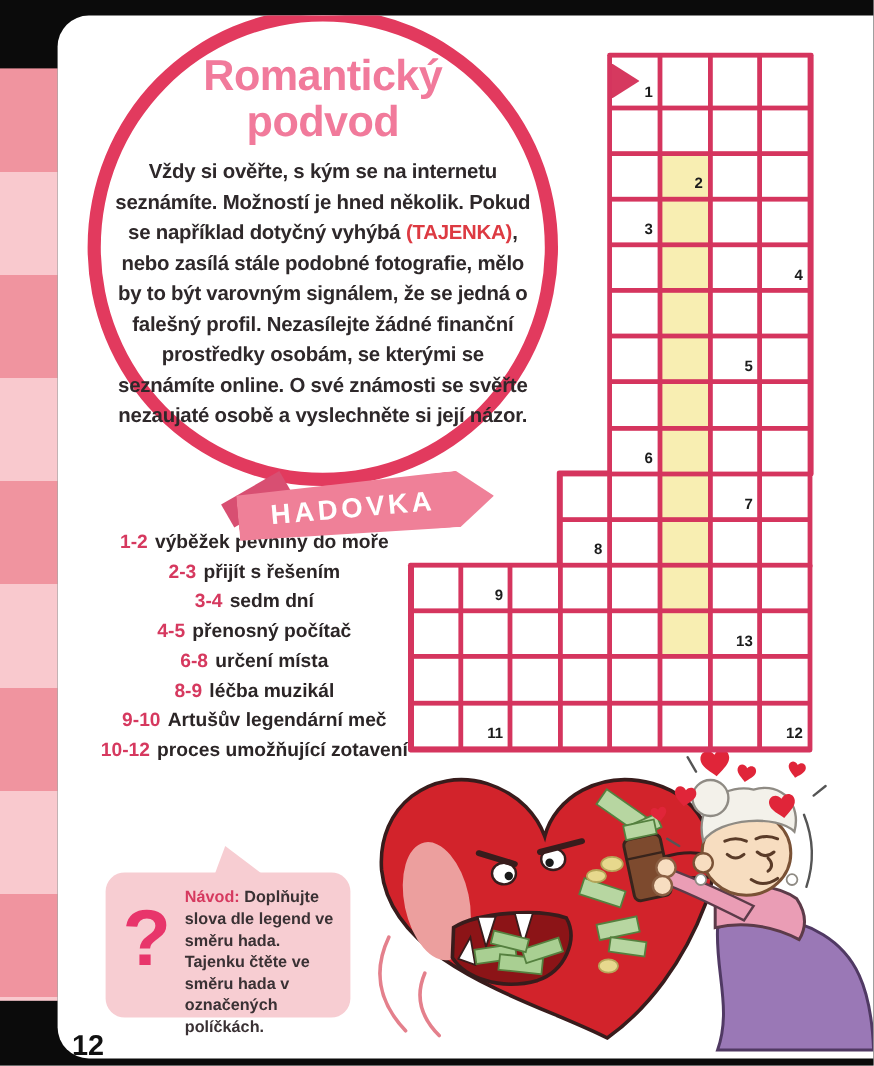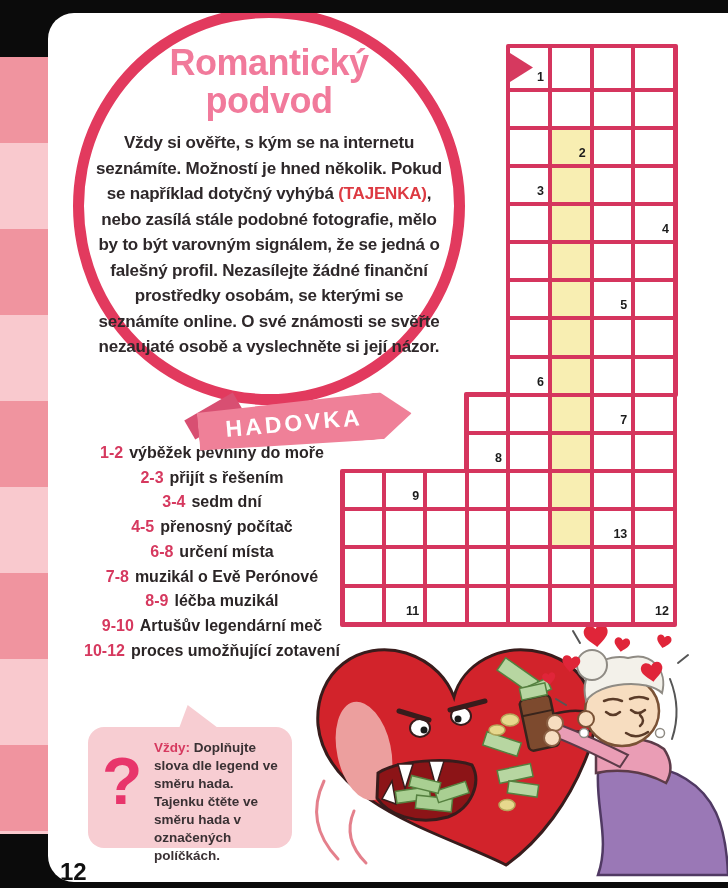--- a/index.html
+++ b/index.html
@@ -105,30 +105,29 @@
   <div class="banner">
     <span>HADOVKA</span>
   </div>
 
   <div class="clues">
       <div class="clue"><span class="clue-num">1-2</span><span>výběžek pevniny do moře</span></div>
       <div class="clue"><span class="clue-num">2-3</span><span>přijít s řešením</span></div>
       <div class="clue"><span class="clue-num">3-4</span><span>sedm dní</span></div>
       <div class="clue"><span class="clue-num">4-5</span><span>přenosný počítač</span></div>
       <div class="clue"><span class="clue-num">6-8</span><span>určení místa</span></div>
-      <div class="clue"><span class="clue-num">7-8</span><span>muzikál o Evě Perónové</span></div>
       <div class="clue"><span class="clue-num">8-9</span><span>léčba muzikál</span></div>
       <div class="clue"><span class="clue-num">9-10</span><span>Artušův legendární meč</span></div>
       <div class="clue"><span class="clue-num">10-12</span><span>proces umožňující zotavení</span></div>
     </div>
 
   <div class="note-tail"></div>
   <div class="note">
     <div class="qmark">?</div>
-    <div class="ntext"><span class="nlabel">Vždy:</span><span> Doplňujte slova dle legend ve směru hada. Tajenku čtěte ve směru hada v označených políčkách.</span></div>
+    <div class="ntext"><span class="nlabel">Návod:</span><span> Doplňujte slova dle legend ve směru hada. Tajenku čtěte ve směru hada v označených políčkách.</span></div>
   </div>
 
   <div class="grid">
       <div class="gsec" style="left: 457.5px; top: 30.5px; width: 172px; height: 353.5px;"></div>
       <div class="gsec" style="left: 416.2px; top: 379px; width: 213.3px; height: 81.5px;"></div>
       <div class="gsec" style="left: 292.2px; top: 455.5px; width: 337.3px; height: 158px;"></div>
       <div class="cell" style="left: 462px; top: 35px; width: 38px; height: 40px;"></div>
       <div class="cell" style="left: 504px; top: 35px; width: 37.7px; height: 40px;"></div>
       <div class="cell" style="left: 545.7px; top: 35px; width: 37.6px; height: 40px;"></div>
       <div class="cell" style="left: 587.3px; top: 35px; width: 37.7px; height: 40px;"></div>

